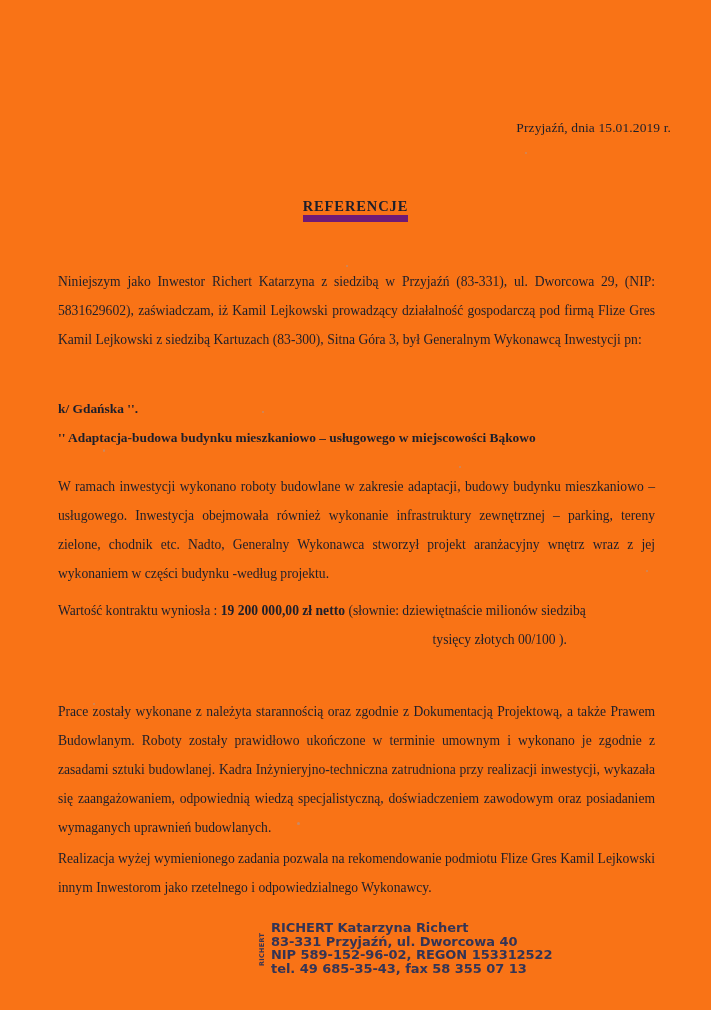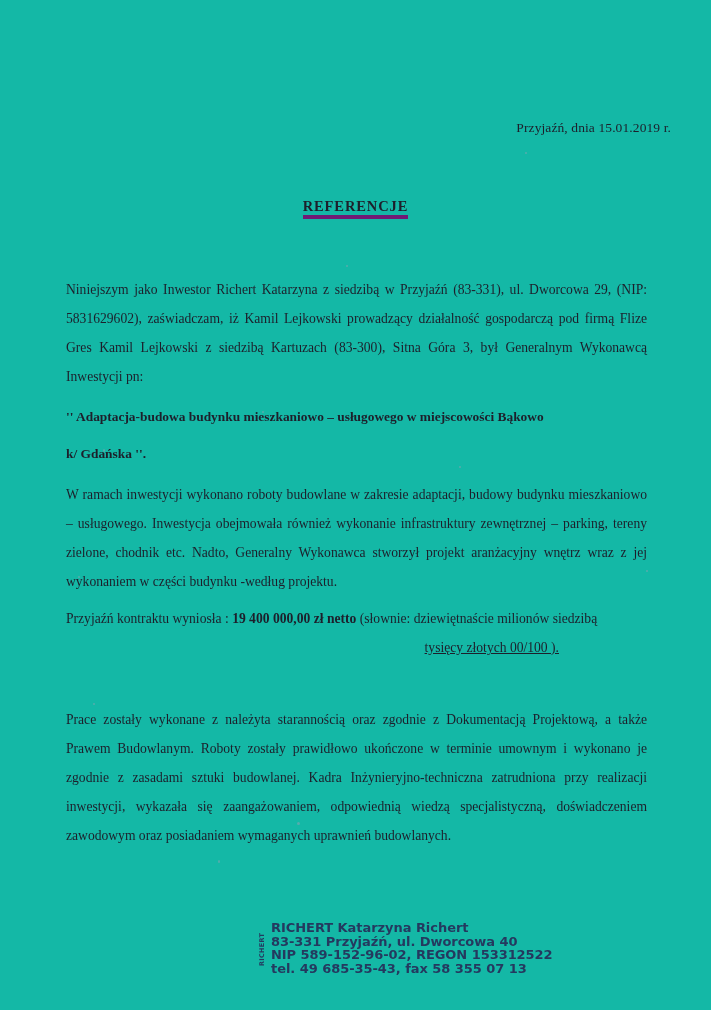--- a/index.html
+++ b/index.html
@@ -4,21 +4,21 @@
 <style>
   html, body {
     margin: 0;
     padding: 0;
     background: #ffffff;
   }
   .page {
     position: relative;
     width: 711px;
     height: 1010px;
-    background: #14b8a6;
+    background: #f97316;
     font-family: "Liberation Serif", "DejaVu Serif", serif;
     color: #1d1f2b;
     overflow: hidden;
   }
 
   
   .date-line {
     position: absolute;
     top: 120px;
     right: 40px;
@@ -32,33 +32,33 @@
     position: absolute;
     top: 198px;
     left: 0;
     right: 0;
     text-align: center;
     font-size: 14.5px;
     font-weight: bold;
     letter-spacing: 0.9px;
   }
   .doc-title span {
-    border-bottom: 4px solid #701a75;
+    border-bottom: 7px solid #701a75;
     padding-bottom: 1px;
   }
 
   
   .body-block {
     position: absolute;
     left: 58px;
     width: 597px;
     font-size: 13.6px;
   }
   p.para {
-    margin: 8px;
+    margin: 0;
     text-align: justify;
     text-justify: inter-word;
     line-height: 29px;
   }
   p.para.left {
     text-align: left;
   }
 
   .b { font-weight: bold; }
 
@@ -68,21 +68,20 @@
   #scope-paragraph   { top: 472px; }
   #value-paragraph   { top: 596px; }
   #quality-paragraph { top: 697px; }
   #recommend-paragraph { top: 844px; }
 
   .value-second-line {
     display: block;
     text-align: right;
     padding-right: 88px;
     line-height: 30px;
-    text-decoration: underline;
   }
 
   
   .stamp {
     position: absolute;
     left: 258px;
     top: 916px;
     width: 205px;
     height: 68px;
     display: flex;
@@ -170,36 +169,39 @@
 
   <div class="doc-title">
     <span>REFERENCJE</span>
   </div>
 
   <div class="body-block" id="intro-paragraph">
     <p class="para">Niniejszym jako Inwestor Richert Katarzyna  z siedzibą w Przyjaźń  (83-331), ul. Dworcowa 29, (NIP: 5831629602), zaświadczam, iż Kamil Lejkowski prowadzący działalność gospodarczą pod firmą Flize Gres Kamil Lejkowski z siedzibą Kartuzach (83-300), Sitna Góra 3, był Generalnym Wykonawcą Inwestycji pn:</p>
   </div>
 
   <div class="body-block" id="subject-paragraph">
+    <p class="para left"> k/ Gdańska ''.</p>
     <p class="para left">'' Adaptacja-budowa budynku mieszkaniowo  – usługowego w miejscowości Bąkowo</p>
-    <p class="para left"> k/ Gdańska ''.</p>
   </div>
 
   <div class="body-block" id="scope-paragraph">
     <p class="para">W ramach inwestycji wykonano roboty budowlane w zakresie adaptacji, budowy budynku mieszkaniowo – usługowego. Inwestycja obejmowała również wykonanie infrastruktury zewnętrznej – parking, tereny zielone, chodnik etc. Nadto, Generalny Wykonawca stworzył projekt aranżacyjny wnętrz   wraz z jej  wykonaniem w części budynku -według  projektu.</p>
   </div>
 
   <div class="body-block" id="value-paragraph">
-    <p class="para left"><span>Przyjaźń kontraktu wyniosła : </span><span class="b">19 400 000,00 zł netto</span><span> (słownie: dziewiętnaście milionów siedzibą</span><span class="value-second-line">tysięcy złotych 00/100 ).</span></p>
+    <p class="para left"><span>Wartość kontraktu wyniosła : </span><span class="b">19 200 000,00 zł netto</span><span> (słownie: dziewiętnaście milionów siedzibą</span><span class="value-second-line">tysięcy złotych 00/100 ).</span></p>
   </div>
 
   <div class="body-block" id="quality-paragraph">
     <p class="para">Prace zostały wykonane z należyta starannością oraz zgodnie z Dokumentacją Projektową, a także Prawem Budowlanym. Roboty zostały prawidłowo ukończone w terminie umownym i wykonano je zgodnie z zasadami sztuki budowlanej. Kadra Inżynieryjno-techniczna zatrudniona przy realizacji inwestycji, wykazała się zaangażowaniem, odpowiednią wiedzą specjalistyczną, doświadczeniem zawodowym oraz posiadaniem wymaganych uprawnień budowlanych.</p>
   </div>
 
+  <div class="body-block" id="recommend-paragraph">
+    <p class="para">Realizacja wyżej wymienionego zadania pozwala na rekomendowanie podmiotu Flize Gres Kamil Lejkowski innym Inwestorom jako rzetelnego i odpowiedzialnego Wykonawcy.</p>
+  </div>
 
   <div class="stamp">
     <div class="stamp-side">RICHERT</div>
     <div class="stamp-body">
       <div>RICHERT Katarzyna Richert</div>
       <div>83-331 Przyjaźń, ul. Dworcowa 40</div>
       <div>NIP 589-152-96-02, REGON 153312522</div>
       <div>tel. 49 685-35-43, fax 58 355 07 13</div>
     </div>
   </div>

